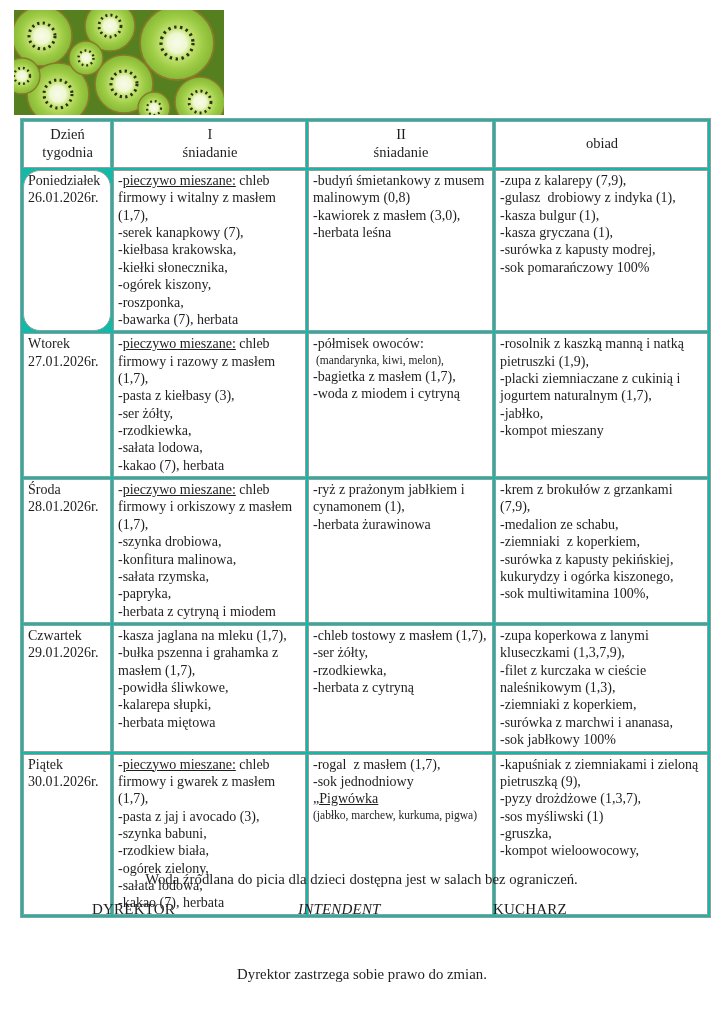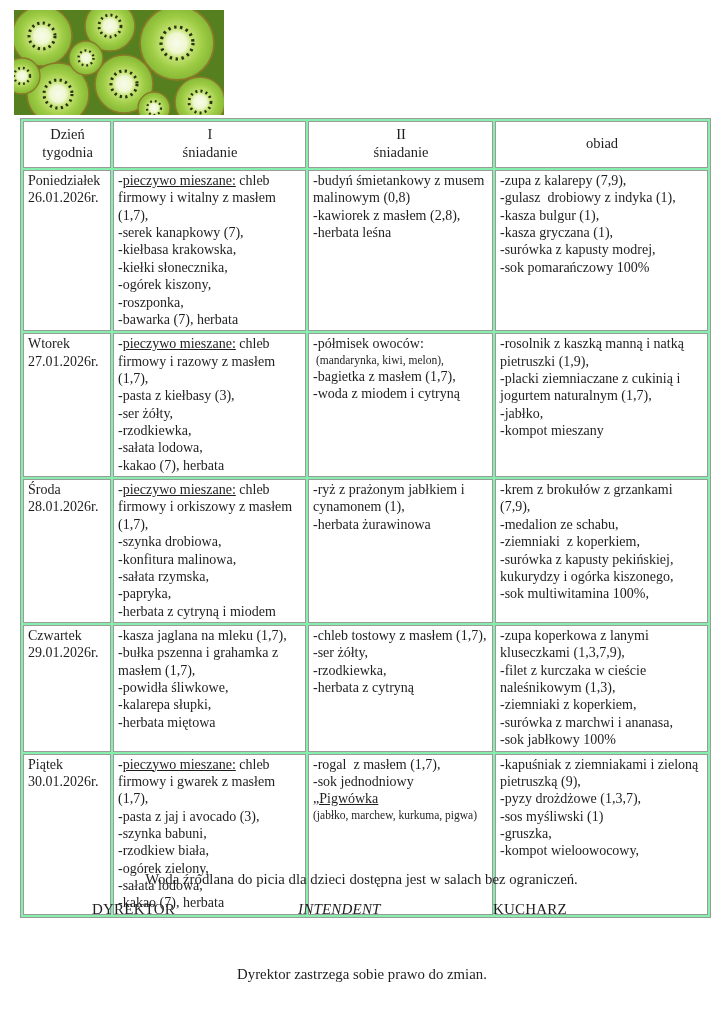--- a/index.html
+++ b/index.html
@@ -10,21 +10,21 @@
   }
   .page{position:absolute;inset:0;}
 
   
   .kiwi-photo{position:absolute;left:14px;top:10px;width:210px;height:105px;display:block;}
 
   
   table.menu{
     position:absolute;left:20px;top:118px;width:683px;
     border-collapse:separate;border-spacing:2px;
-    border:1px solid #9b9b9b;background:#86efac;
+    border:1px solid #9b9b9b;background:#14b8a6;
     table-layout:fixed;
   }
   table.menu th,table.menu td{
     border:1px solid #9b9b9b;
     padding:1px 3px 2px 4px;
     font-size:14px;line-height:1.24;
     vertical-align:top;background:#fff;
   }
   table.menu th{
     font-weight:normal;text-align:center;vertical-align:middle;
@@ -101,36 +101,36 @@
 tygodnia</th>
         <th>I
 śniadanie</th>
         <th>II
 śniadanie</th>
         <th>obiad</th>
       </tr>
     </thead>
     <tbody>
         <tr>
-          <td class="day-cell" style="height: 152px;">
+          <td class="day-cell" style="height: 152px; border-radius: 17px;">
             <div class="day">Poniedziałek</div>
             <div class="date">26.01.2026r.</div>
           </td>
           <td class="meal-cell">
             <div class="line"><span>-</span><span class="u">pieczywo mieszane:</span><span> chleb firmowy i witalny z masłem (1,7),</span></div>
             <div class="line">-serek kanapkowy (7),</div>
             <div class="line">-kiełbasa krakowska,</div>
             <div class="line">-kiełki słonecznika,</div>
             <div class="line">-ogórek kiszony,</div>
             <div class="line">-roszponka,</div>
             <div class="line">-bawarka (7), herbata</div>
           </td>
           <td class="meal-cell">
             <div class="line">-budyń śmietankowy z musem malinowym (0,8)</div>
-            <div class="line">-kawiorek z masłem (2,8),</div>
+            <div class="line">-kawiorek z masłem (3,0),</div>
             <div class="line">-herbata leśna</div>
           </td>
           <td class="meal-cell">
             <div class="line">-zupa z kalarepy (7,9),</div>
             <div class="line">-gulasz  drobiowy z indyka (1),</div>
             <div class="line">-kasza bulgur (1),</div>
             <div class="line">-kasza gryczana (1),</div>
             <div class="line">-surówka z kapusty modrej,</div>
             <div class="line">-sok pomarańczowy 100%</div>
           </td>

